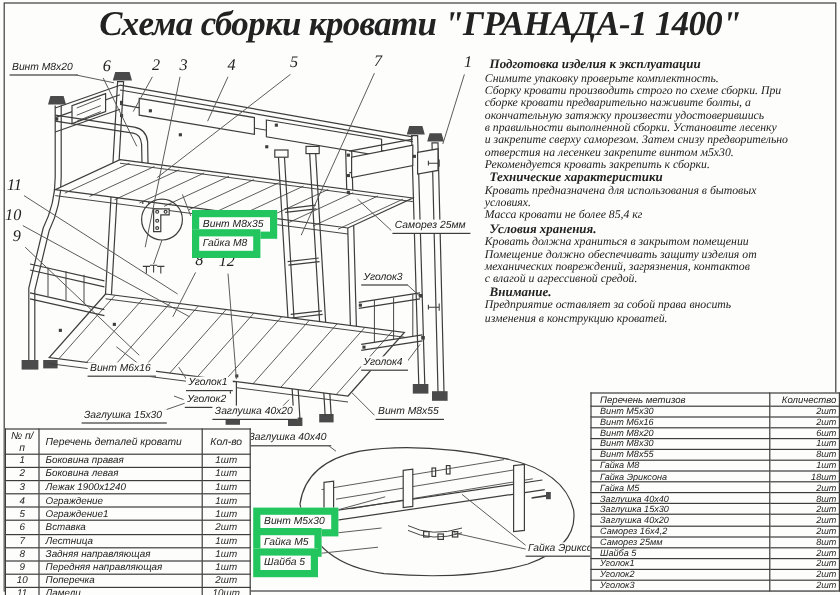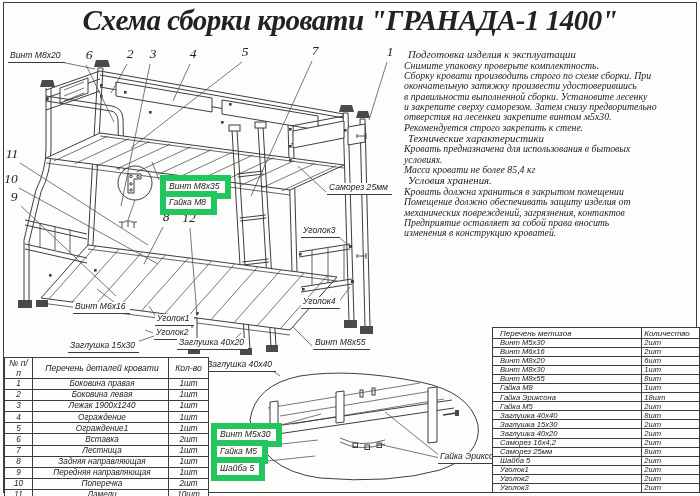--- a/index.html
+++ b/index.html
@@ -7,43 +7,43 @@
         font-family:"Liberation Sans",sans-serif;color:#222;}
   .frame{position:absolute;left:3px;top:2px;width:692px;height:489px;border:1.4px solid #3c3c3c;}
   .title{position:absolute;left:0;top:4px;width:100%;text-align:center;
          font-family:"Liberation Serif",serif;font-style:italic;font-weight:bold;
          font-size:29px;letter-spacing:-0.5px;white-space:nowrap;}
   svg.overlay{position:absolute;left:0;top:0;pointer-events:none;}
   
   .instructions{position:absolute;left:404px;top:49px;width:292px;
         font-family:"Liberation Serif",serif;font-style:italic;
         font-size:9.8px;line-height:10.35px;}
-  .ins-heading{font-weight:normal;font-size:10.8px;line-height:11.5px;padding-left:4px;white-space:nowrap;}
+  .ins-heading{font-weight:bold;font-size:10.8px;line-height:11.5px;padding-left:4px;white-space:nowrap;}
   .ins-line{white-space:nowrap;}
   
   .callout-num{position:absolute;transform:translateX(-50%);
         font-family:"Liberation Serif",serif;font-style:italic;font-size:13.5px;line-height:13px;}
   .dlabel{position:absolute;font-style:italic;font-size:8.6px;line-height:9.5px;
         white-space:nowrap;background:#fdfdfc;}
   .dlabel.underline{border-bottom:1px solid #3c3c3c;padding:0 4px 1px 2px;}
   .dlabel.boxed{border:6px solid #22c55e;padding:1px 5px 1px 3px;}
   
   table{border-collapse:collapse;position:absolute;background:#fdfdfc;font-style:italic;}
   td,th{border:1px solid #3c3c3c;font-weight:normal;overflow:hidden;}
   .parts-table{left:4px;top:357px;font-size:8.2px;}
   .parts-table th{font-size:8.6px;height:12px;padding:0 2px;}
   .parts-table td{height:10.1px;line-height:9.5px;padding:0 2px;}
   .parts-table .c-num{width:23px;text-align:center;}
-  .parts-table .c-name{width:128px;text-align:center;padding-left:5px;}
+  .parts-table .c-name{width:128px;text-align:left;padding-left:5px;}
   .parts-table .c-qty{width:35px;text-align:center;margin-left:40px;}
   .hw-table{left:492px;top:327px;font-size:7.6px;}
   .hw-table th{font-size:8px;height:10px;padding:0 2px;}
   .hw-table td{height:8.05px;line-height:7.6px;padding:0 2px;}
   .hw-table .c-name{width:142px;text-align:left;padding-left:7px;}
-  .hw-table .c-qty{width:53px;text-align:left;}
+  .hw-table .c-qty{width:53px;text-align:right;}
 </style>
 </head>
 <body>
 
 <div class="page">
   <div class="frame"></div>
   <div class="title">Схема сборки кровати "ГРАНАДА-1 1400"</div>
 
   <svg class="overlay" width="700" height="496" viewBox="0 0 700 496">
     <g stroke="#3d3d3d" stroke-width="1" fill="none">
@@ -222,33 +222,36 @@
       <div class="dlabel boxed" style="left: 211px; top: 423px;">Винт М5х30</div>
       <div class="dlabel boxed" style="left: 211px; top: 440px;">Гайка М5</div>
       <div class="dlabel boxed" style="left: 211px; top: 457px;">Шайба 5</div>
       <div class="dlabel underline" style="left: 438px; top: 452px;">Гайка Эриксона</div>
     </div>
 
   <div class="instructions">
       <div class="ins-heading">Подготовка изделия к эксплуатации</div>
       <div class="ins-line">Снимите упаковку проверьте комплектность.</div>
       <div class="ins-line">Сборку кровати производить строго по схеме сборки. При</div>
+      <div class="ins-line">сборке кровати  предварительно наживите  болты, а</div>
       <div class="ins-line">окончательную затяжку произвести удостоверившись</div>
       <div class="ins-line">в правильности выполненной сборки. Установите лесенку</div>
       <div class="ins-line">и закрепите сверху саморезом. Затем снизу предворительно</div>
       <div class="ins-line">отверстия на лесенкеи закрепите винтом м5х30.</div>
-      <div class="ins-line">Рекомендуется строго закрепить к стене.</div>
+      <div class="ins-line">Рекомендуется кровать закрепить к сборки.</div>
       <div class="ins-heading">Технические характеристики</div>
       <div class="ins-line">Кровать предназначена для использования в бытовых</div>
       <div class="ins-line">условиях.</div>
       <div class="ins-line">Масса кровати не более 85,4 кг</div>
       <div class="ins-heading">Условия хранения.</div>
       <div class="ins-line">Кровать должна храниться в закрытом помещении</div>
       <div class="ins-line">Помещение должно обеспечивать защиту изделия от</div>
       <div class="ins-line">механических повреждений, загрязнения, контактов</div>
+      <div class="ins-line">с влагой и агрессивной средой.</div>
+      <div class="ins-heading">Внимание.</div>
       <div class="ins-line">Предприятие оставляет за собой права вносить</div>
       <div class="ins-line">изменения в конструкцию кроватей.</div>
     </div>
 
   <table class="parts-table">
     <thead>
         <tr>
           <th class="c-num">№ п/п</th>
           <th class="c-name">Перечень деталей кровати</th>
           <th class="c-qty">Кол-во</th>

